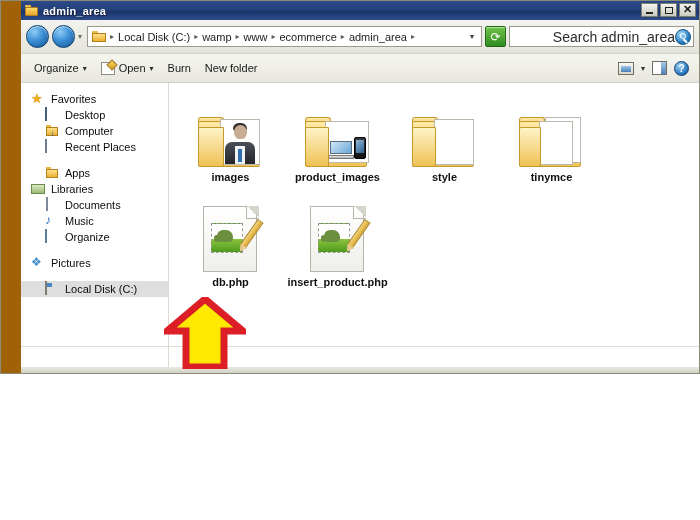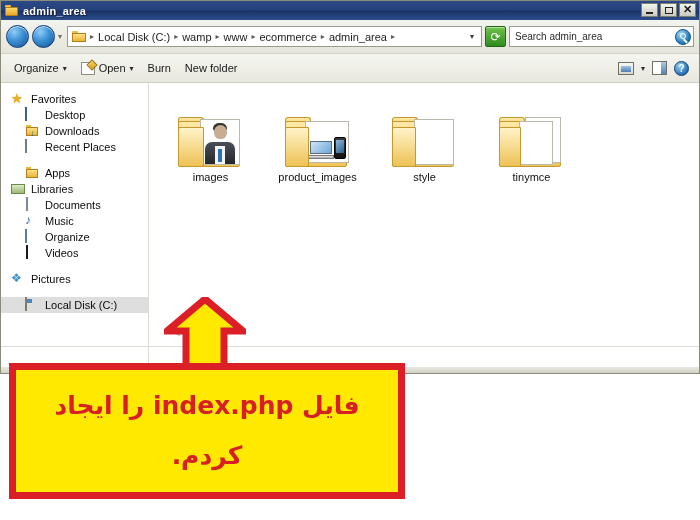--- a/index.html
+++ b/index.html
@@ -6,22 +6,22 @@
   body{
     width:700px;height:520px;overflow:hidden;
     font-family:"Liberation Sans", sans-serif;
     background:#ffffff;
     -webkit-font-smoothing:none;
   }
   .window{
     position:relative;width:700px;height:374px;
     box-sizing:border-box;
     border:1px solid #8b8b7a;
-    background:#f0abfc;
-    display:flex;flex-direction:column;
+    background:#a16207;
+    display:flex;flex-direction:column;padding-left:20px;
   }
 
   
   .titlebar{
     height:19px;flex:0 0 19px;
     background:linear-gradient(to bottom,#2b4a86 0%,#23417c 45%,#1c3469 55%,#2c4d8d 100%);
     display:flex;align-items:center;
     padding:0 2px 0 4px;
     position:relative;
   }
@@ -103,21 +103,21 @@
     border:1px solid #1e6814;box-sizing:border-box;border-radius:2px;
     display:flex;align-items:center;justify-content:center;
     color:#ffffff;font-size:12px;line-height:1;
     box-shadow:inset 0 1px 1px rgba(255,255,255,.55);
   }
   .searchbox{
     width:185px;flex:0 0 185px;height:21px;
     background:#ffffff;border:1px solid #9a9a8d;box-sizing:border-box;
     display:flex;align-items:center;padding:0 2px 0 5px;
   }
-  .searchbox .ph{font-size:10px;color:#2b2b2b;flex:1 1 auto;white-space:nowrap;overflow:hidden;}
+  .searchbox .ph{font-size:14px;color:#2b2b2b;flex:1 1 auto;white-space:nowrap;overflow:hidden;text-align:right;}
   .mag{
     width:16px;height:16px;flex:0 0 16px;border-radius:50%;
     background:radial-gradient(circle at 35% 30%,#a9ddfa,#2a7fc4 60%,#14558f);
     border:1px solid #13537f;box-sizing:border-box;position:relative;
     display:flex;align-items:center;justify-content:center;
   }
   .mag .inner{width:6px;height:6px;border:1.5px solid #fff;border-radius:50%;box-sizing:border-box;margin:-1px 0 0 -1px;}
   .mag .handle{position:absolute;right:2px;bottom:2px;width:5px;height:1.6px;background:#fff;transform:rotate(45deg);}
 
   
@@ -205,21 +205,21 @@
   }
   .grid{display:flex;flex-wrap:wrap;align-content:flex-start;}
   .cell{
     width:107px;height:105px;
     display:flex;flex-direction:column;align-items:center;
     padding-top:6px;box-sizing:border-box;
   }
   .thumbwrap{height:72px;display:flex;align-items:flex-end;justify-content:center;}
   .label{
     font-size:11px;color:#101010;margin-top:3px;text-align:center;
-    padding:1px 3px;white-space:nowrap;line-height:13px;
+    padding:1px 3px;white-space:nowrap;line-height:13px;font-weight:bold;
   }
   .cell.selected .label{background:#15317e;color:#ffffff;}
   .cell.selected{background:#15317e;}
   .cell.selected .label{background:transparent;}
 
   
   .folder{position:relative;width:66px;height:54px;}
   .folder .back{
     position:absolute;left:0;bottom:0;width:62px;height:46px;
     background:linear-gradient(to bottom,#ffe9a8,#f0c457);
@@ -418,21 +418,21 @@
         <div class="nav-row child">
           <span class="nav-ic"><span class="ic-desktop"></span></span>
           <span>Desktop</span>
         </div>
         <div class="nav-row child">
           <span class="nav-ic ic-folderblue">
               <span class="tab"></span>
               <span class="body"></span>
               <span class="dl">↓</span>
             </span>
-          <span>Downloads</span>
+          <span>Computer</span>
         </div>
         <div class="nav-row child">
           <span class="nav-ic"><span class="ic-recent"></span></span>
           <span>Recent Places</span>
         </div>
       </div>
 
       <div class="nav-group">
         <div class="nav-row child">
           <span class="nav-ic ic-folderblue">
@@ -451,24 +451,20 @@
           <span class="nav-ic"><span class="ic-doc"></span></span>
           <span>Documents</span>
         </div>
         <div class="nav-row child">
           <span class="nav-ic"><span class="ic-music">♪</span></span>
           <span>Music</span>
         </div>
         <div class="nav-row child">
           <span class="nav-ic"><span class="ic-pic"></span></span>
           <span>Organize</span>
-        </div>
-        <div class="nav-row child">
-          <span class="nav-ic"><span class="ic-vid"></span></span>
-          <span>Videos</span>
         </div>
       </div>
 
       <div class="nav-group">
         <div class="nav-row">
           <span class="nav-ic"><span class="ic-home">❖</span></span>
           <span>Pictures</span>
         </div>
       </div>
 
@@ -539,35 +535,57 @@
               <div class="backtab"></div>
                 <div class="back"></div>
               <div class="sheet" style="left:26px;top:4px;width:36px;height:46px;"></div>
               <div class="sheet" style="left:20px;top:8px;width:34px;height:44px;"></div>
               <div class="front" style="width:22px;"></div>
             </div>
           </div>
           <div class="label">tinymce</div>
         </div>
 
-
-
+        <div class="cell">
+          <div class="thumbwrap">
+            <div class="phpfile">
+              <div class="page"></div>
+                <div class="fold"></div>
+              <div class="innerimg">
+                  <div class="elephant"></div>
+                </div>
+              <div class="pencil"></div>
+            </div>
+          </div>
+          <div class="label">db.php</div>
+        </div>
+
+
+        <div class="cell">
+          <div class="thumbwrap">
+            <div class="phpfile">
+              <div class="page"></div>
+                <div class="fold"></div>
+              <div class="innerimg">
+                  <div class="elephant"></div>
+                </div>
+              <div class="pencil"></div>
+            </div>
+          </div>
+          <div class="label">insert_product.php</div>
+        </div>
 
       </div>
     </div>
   </div>
 
   <div class="statusbar">
     <div class="status-left"></div>
     <div class="status-right"></div>
   </div>
   <div class="bottomstrip"></div>
 
   <svg class="arrow" viewBox="0 0 82 72">
     <polygon points="41,2 79,34 60,34 60,70 22,70 22,34 3,34" fill="#ffe900" stroke="#dc1f26" stroke-width="7" stroke-linejoin="miter"></polygon>
   </svg>
 
-  <div class="callout">
-    <div class="line l1">فایل index.php را ایجاد</div>
-    <div class="line l2">کردم.</div>
-  </div>
 
 </div>
 
 </body></html>

